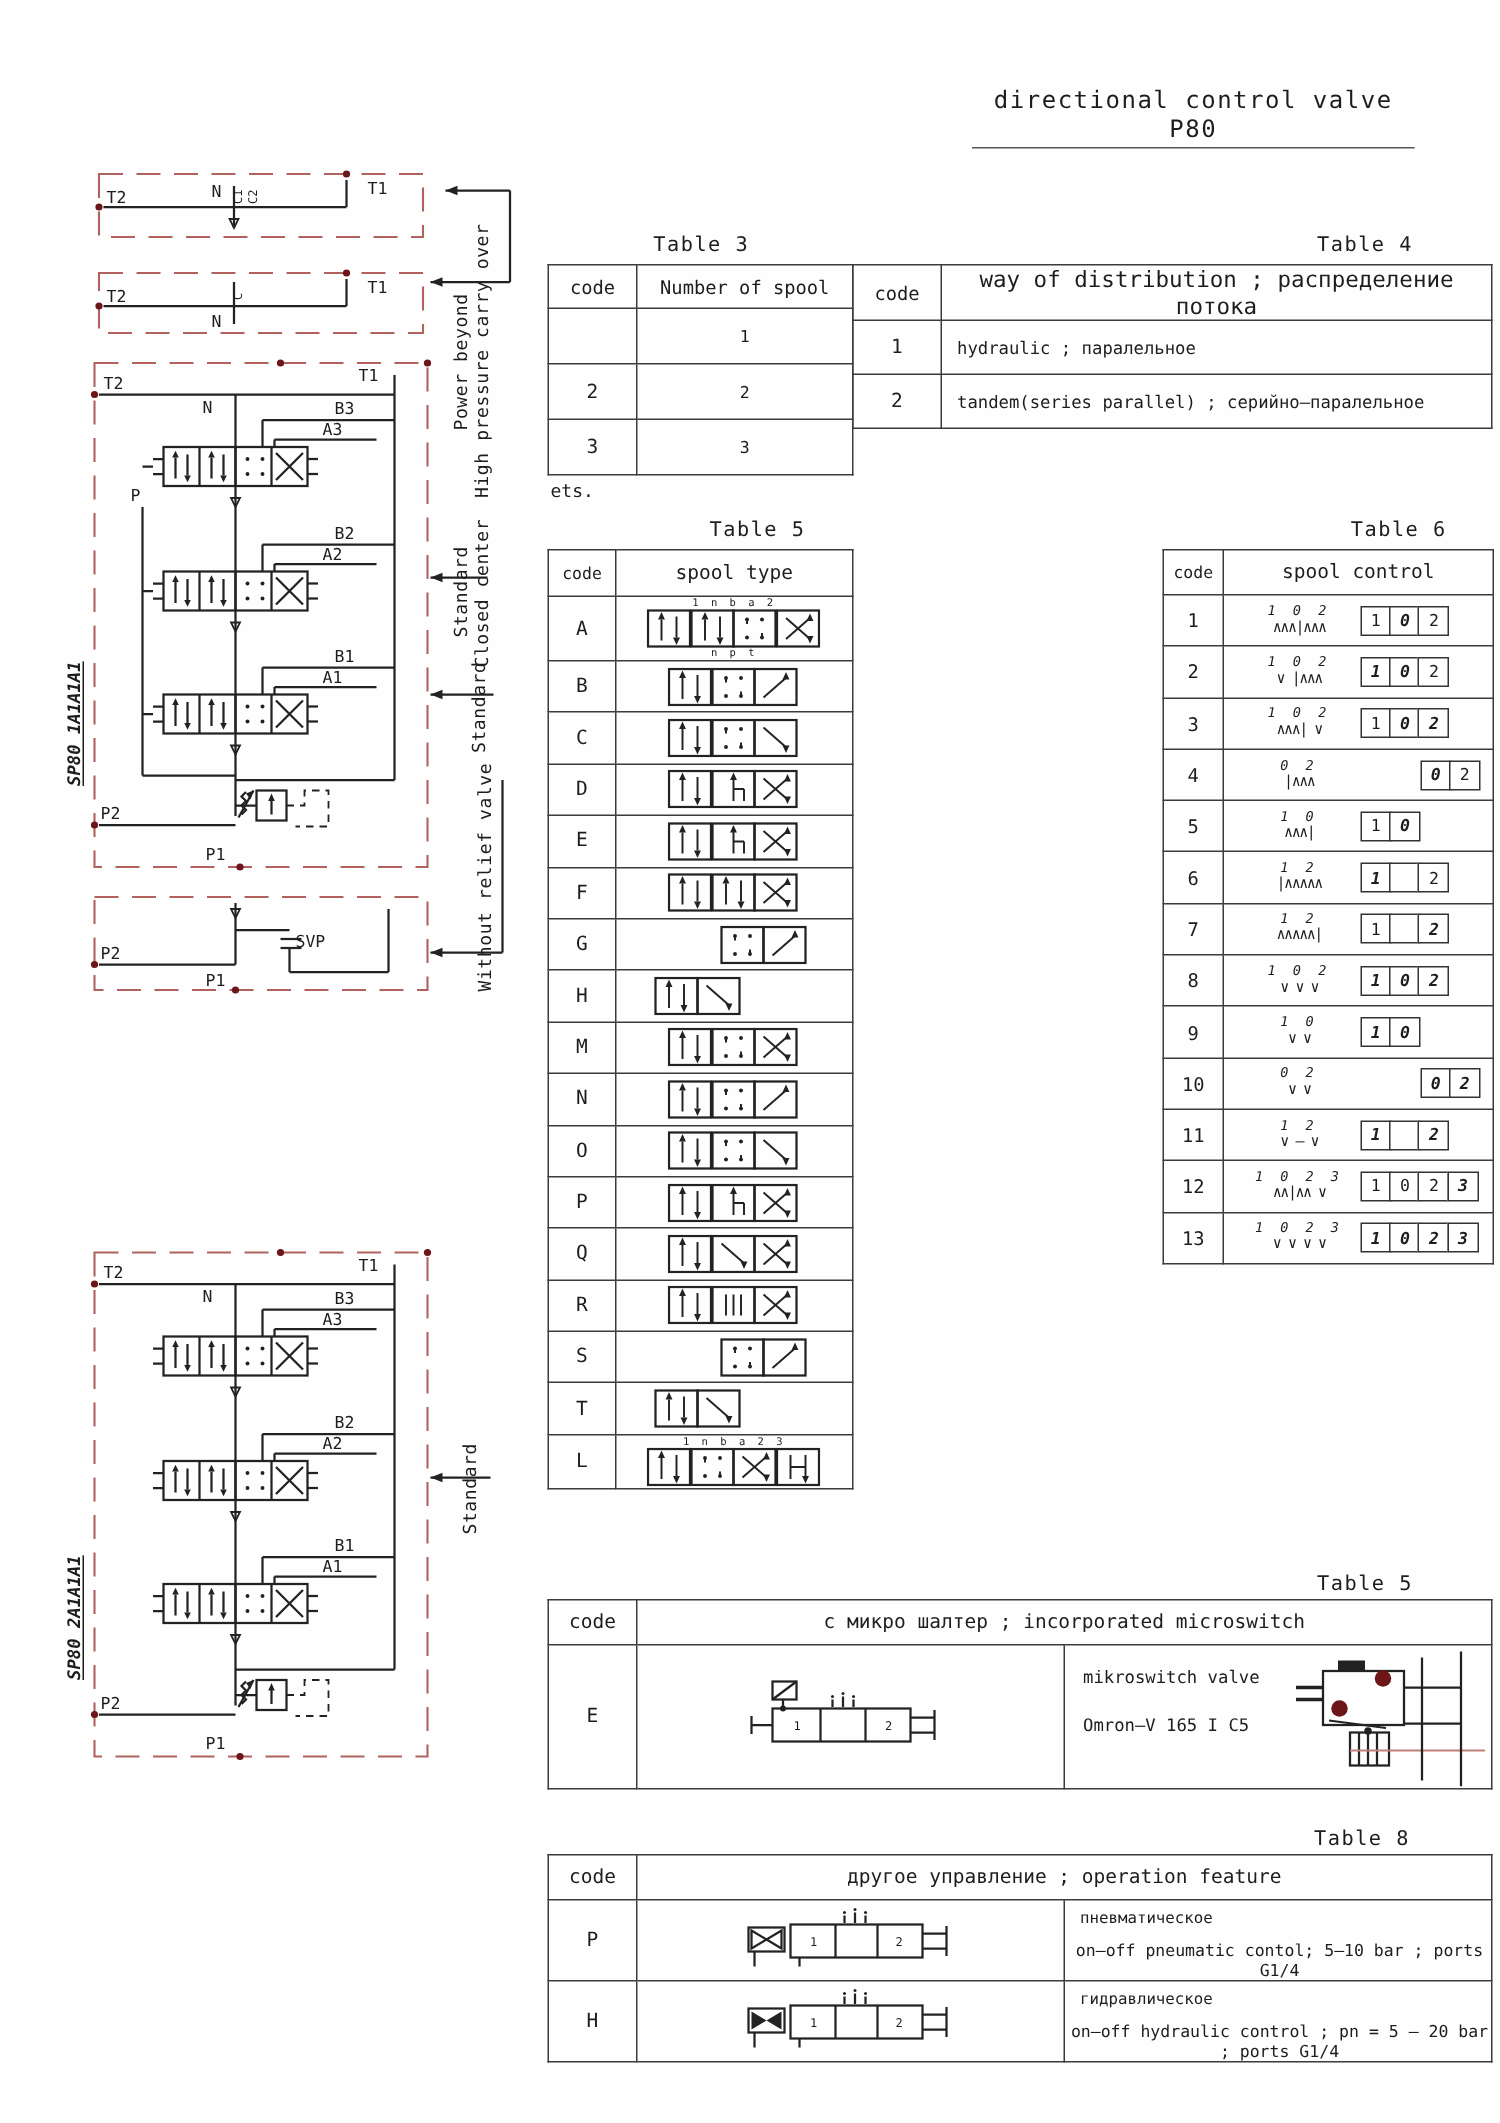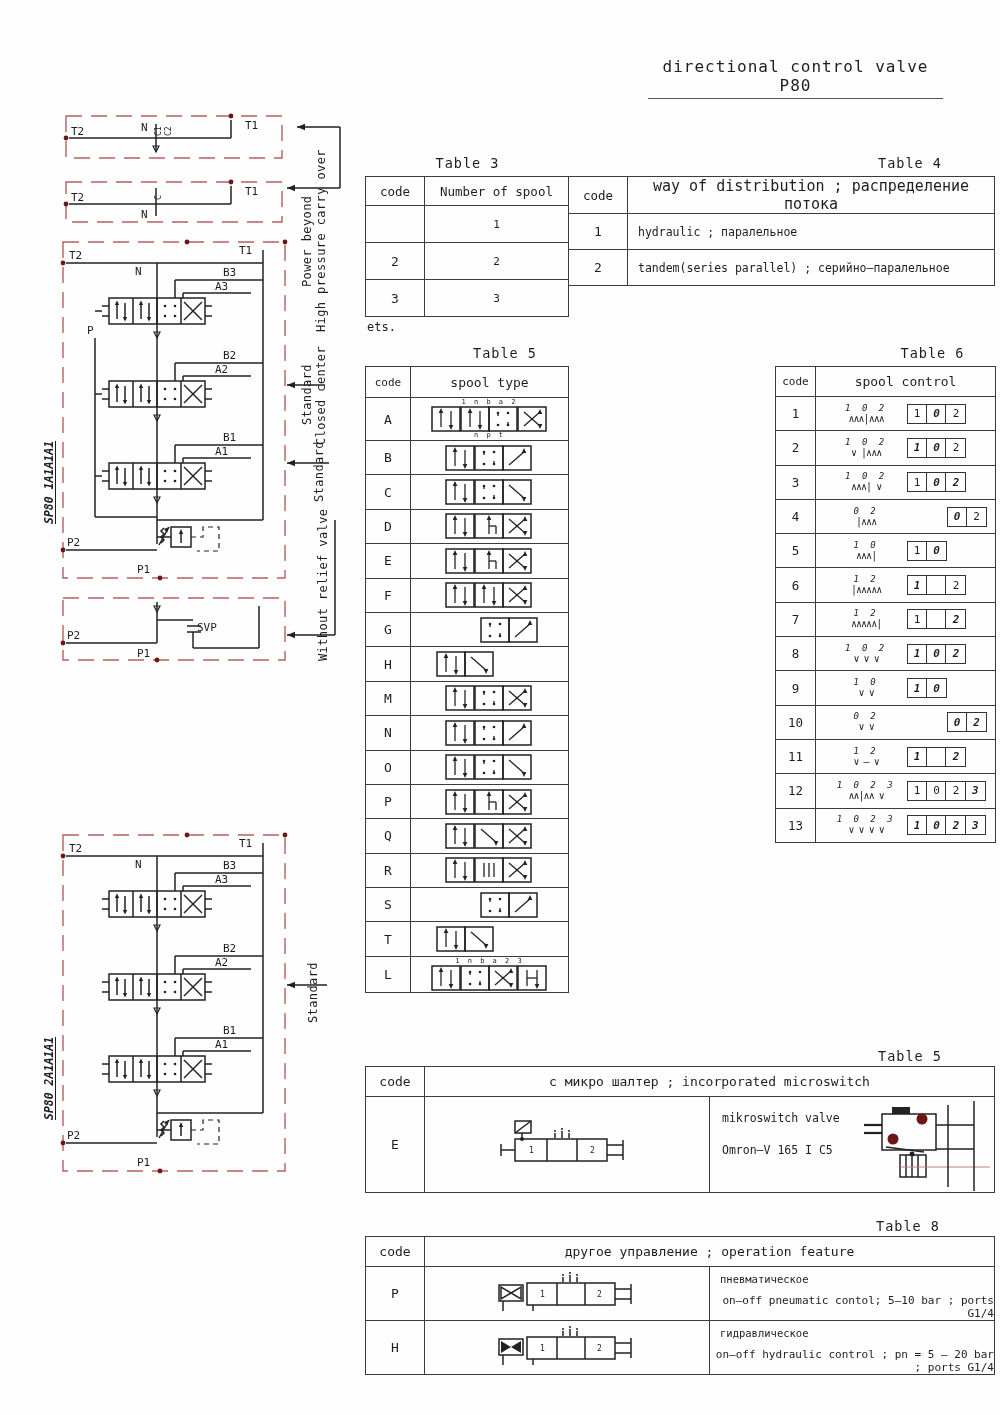--- a/index.html
+++ b/index.html
@@ -47,21 +47,21 @@
   .rr{stroke:#b2625e;stroke-width:1.4;fill:none;stroke-dasharray:16 9;}
   .rl{stroke:#c07f7b;stroke-width:1.2;fill:none;}
   .rd{fill:#6d1518;}
   text.t{font-family:"DejaVu Sans Mono",monospace;font-size:11px;fill:#1d1d1d;}
   text.ts{font-family:"DejaVu Sans Mono",monospace;font-size:8px;fill:#1d1d1d;}
   
   .cellrel{position:relative;}
   .t7line1{position:absolute;left:12px;top:14px;font-size:11.5px;}
   .t7line2{position:absolute;left:12px;top:46px;font-size:11.5px;}
   .t8cyr{position:absolute;left:10px;top:6px;font-size:10.5px;}
-  .t8eng{position:absolute;left:2px;top:27px;font-size:11px;text-align:right;}
+  .t8eng{position:absolute;left:2px;top:27px;font-size:11px;}
 </style>
 </head>
 <body>
 
 <div id="canvas">
 
   <div id="page-title">directional control valve P80</div>
 
   <svg id="schem" class="abs" style="left:35px;top:100px" width="335" height="1090" viewBox="0 0 335 1090">
       <rect x="31" y="16" width="216" height="42" class="rr"></rect>

